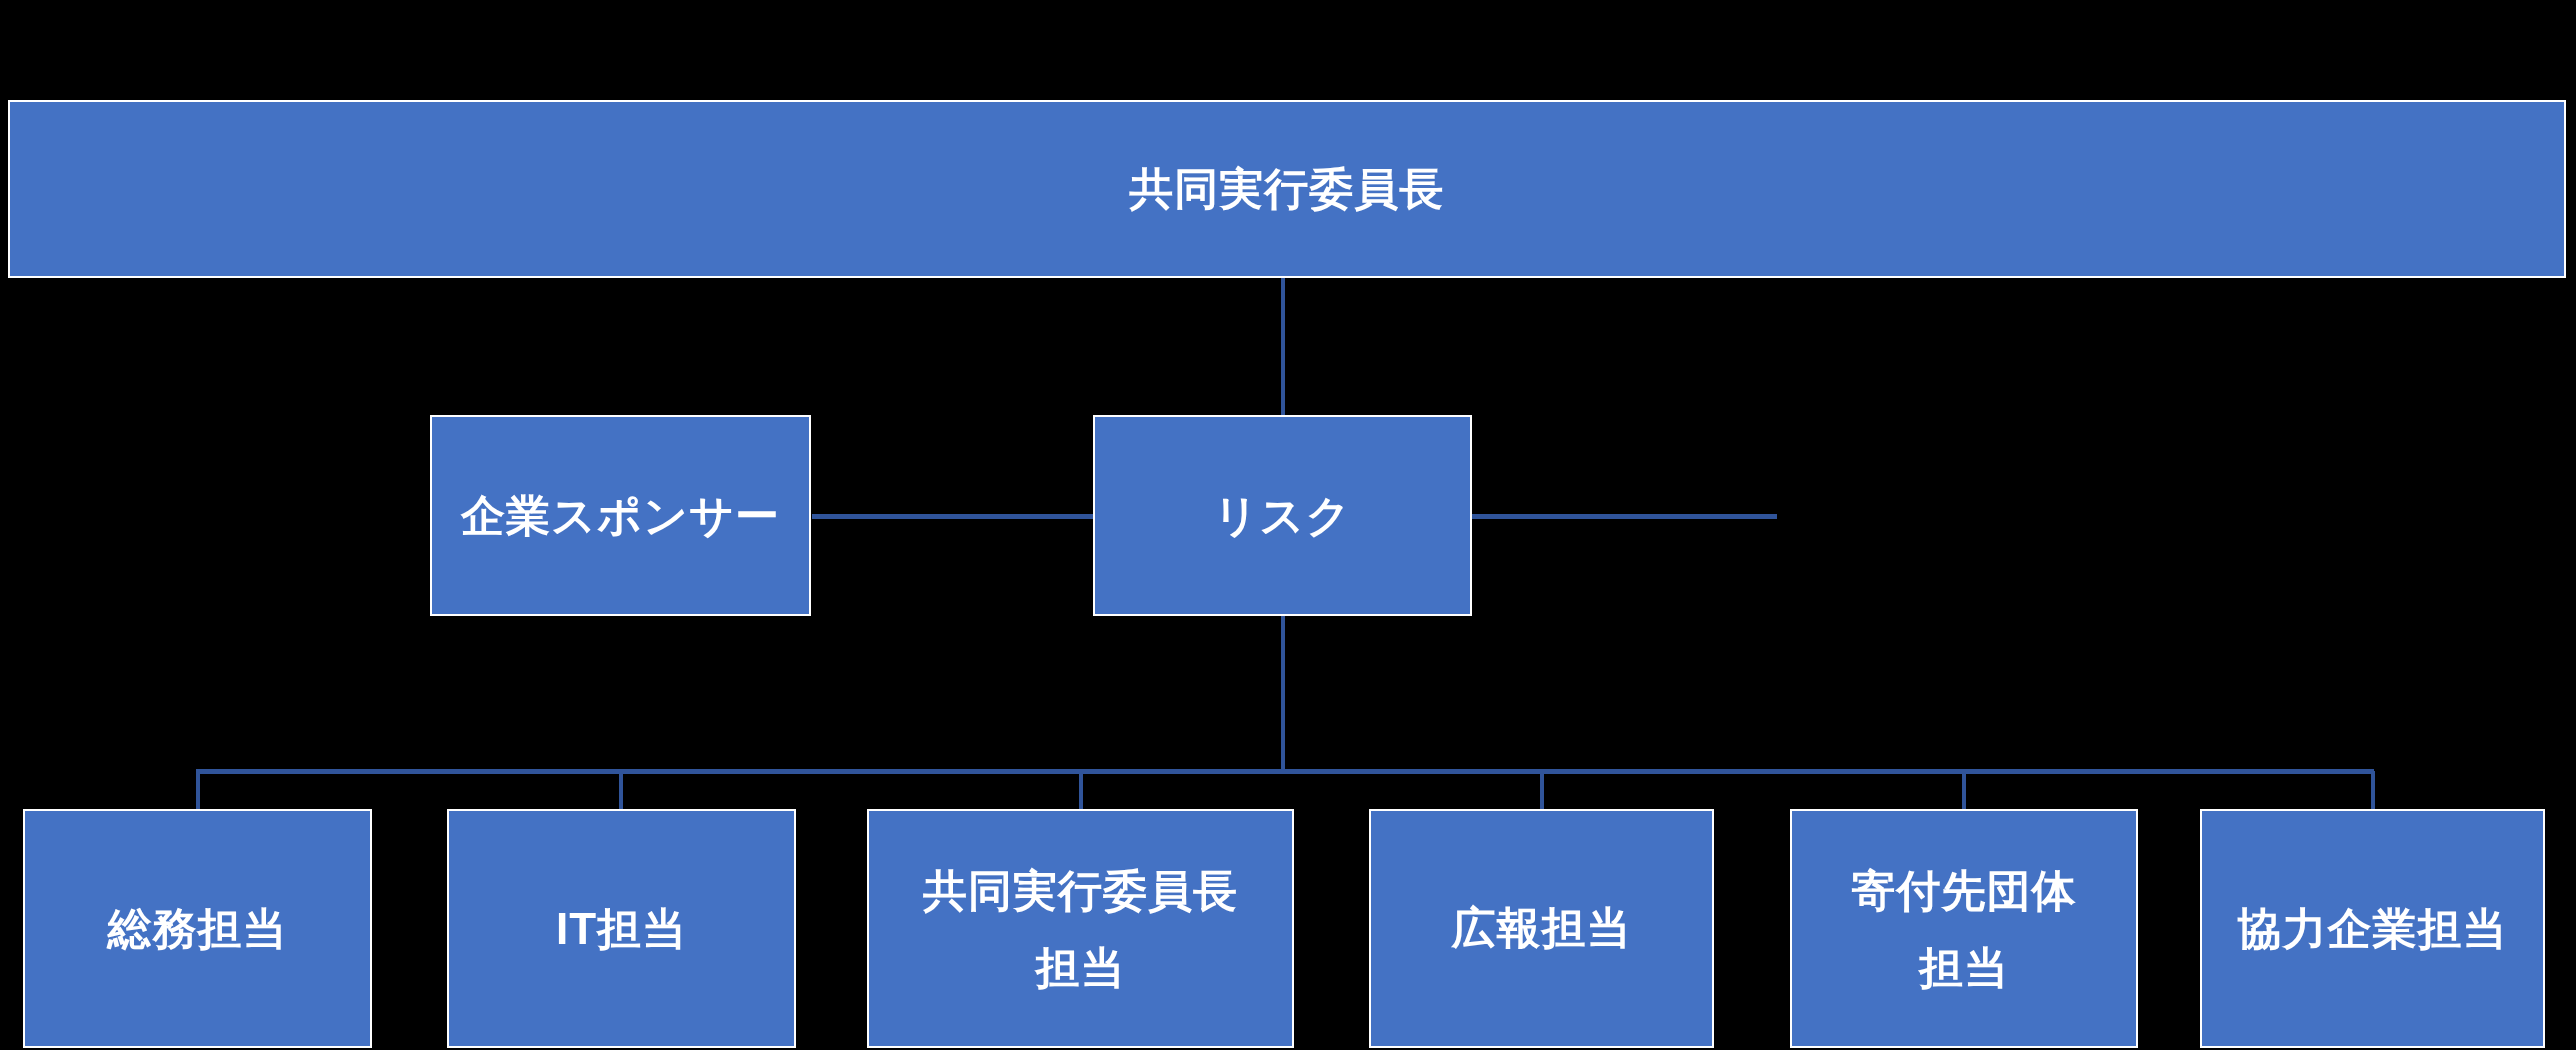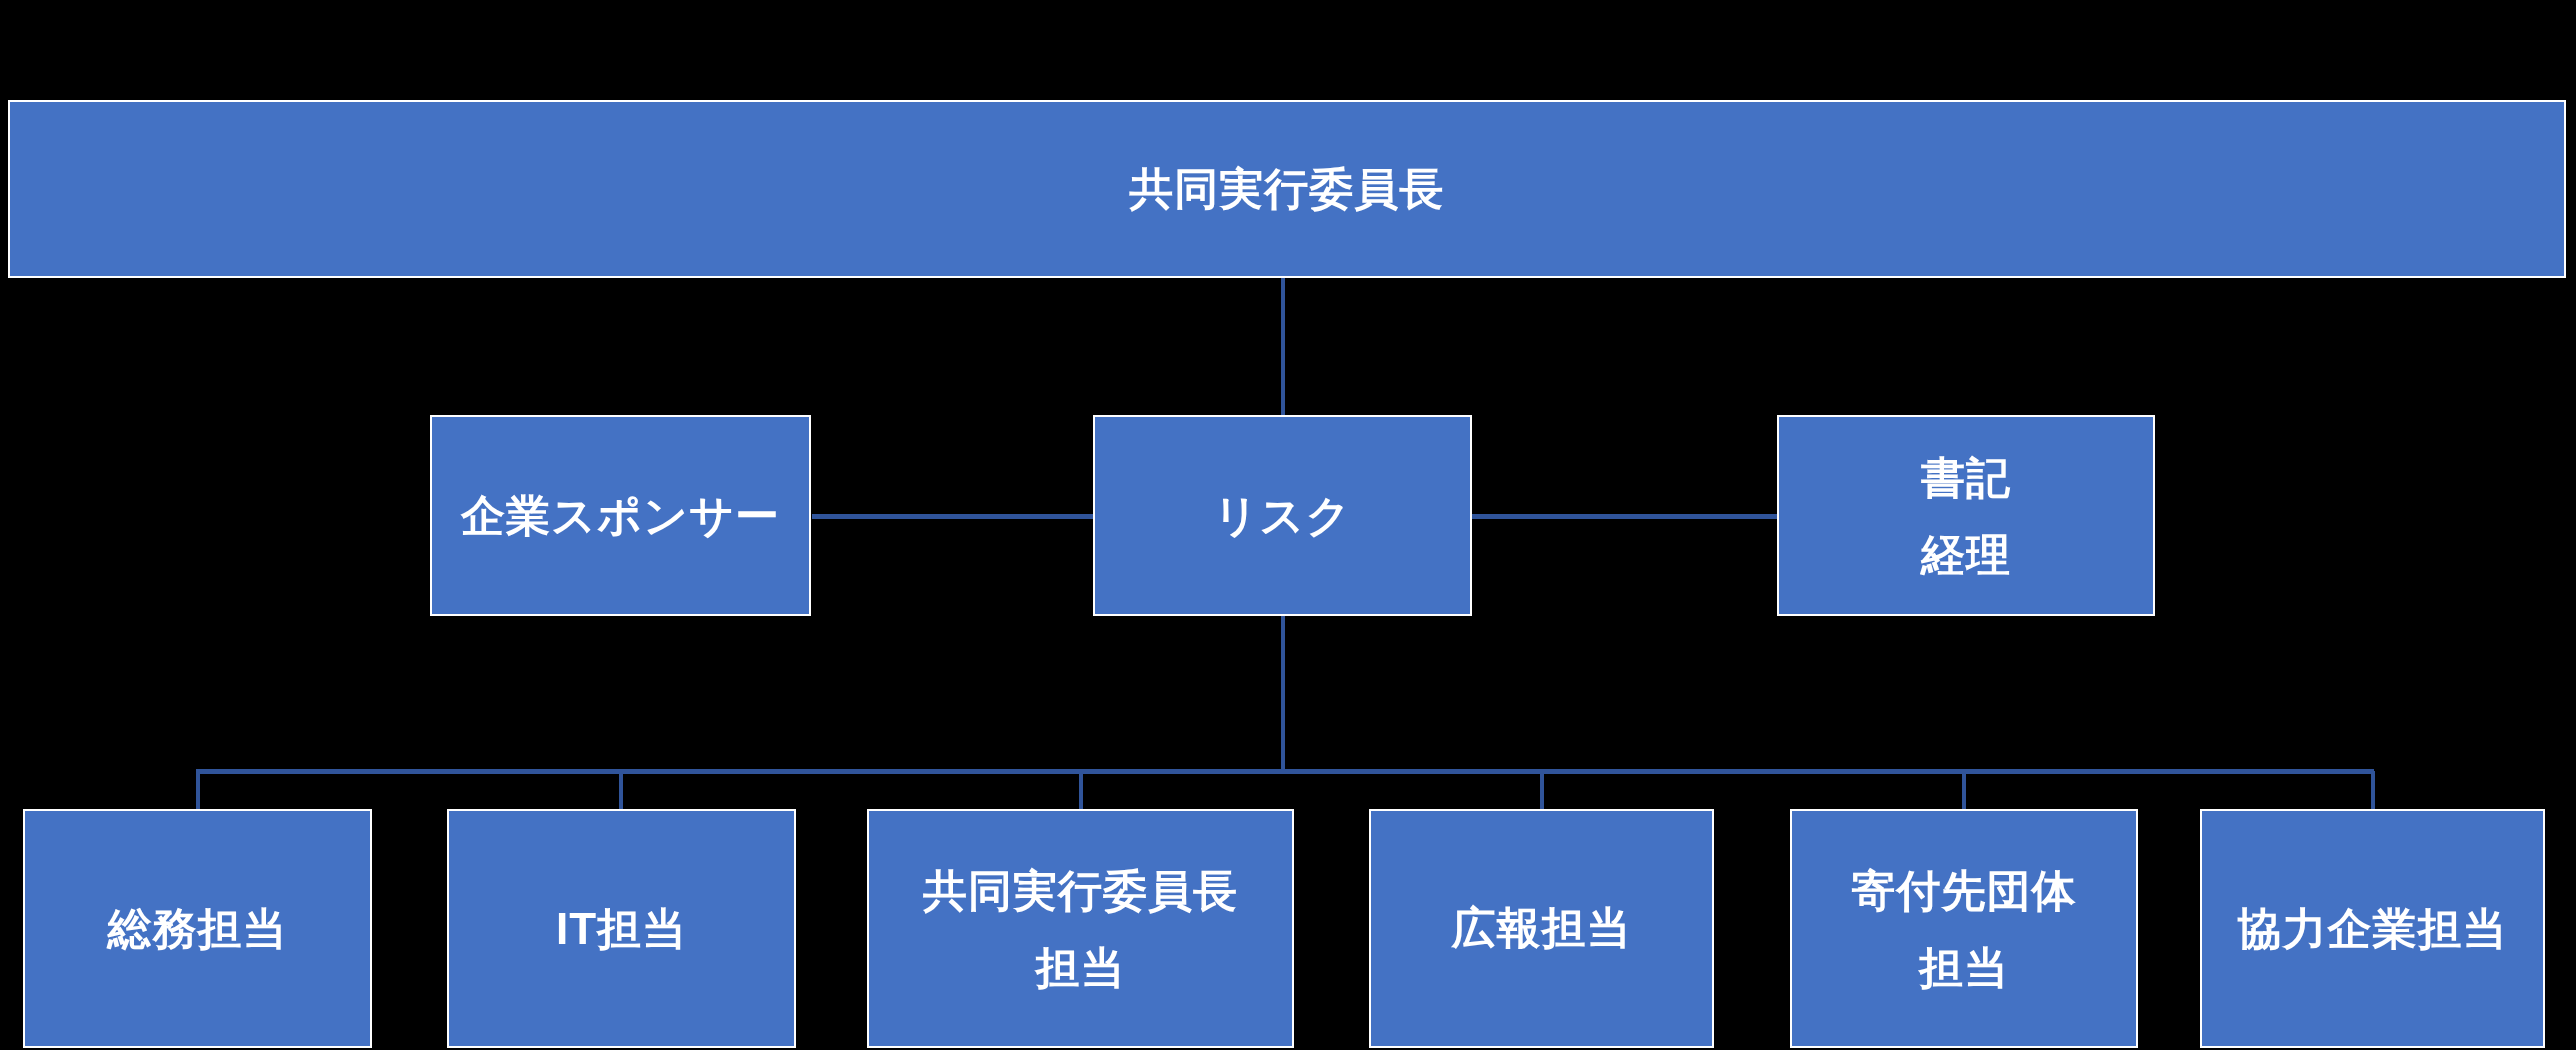--- a/index.html
+++ b/index.html
@@ -93,24 +93,20 @@
   <div class="node n-chair">
     <span>共同実行委員長</span>
   </div>
 
   <div class="node n-advisor">
     <span>企業スポンサー</span>
   </div>
   <div class="node n-risk">
     <span>リスク</span>
   </div>
-  <div class="node n-secretary two-line">
-    <span>書記</span>
-    <span>経理</span>
-  </div>
 
   <div class="node n-general">
     <span>総務担当</span>
   </div>
   <div class="node n-it">
     <span>IT担当</span>
   </div>
   <div class="node n-sponsor two-line">
     <span>共同実行委員長</span>
     <span>担当</span>

